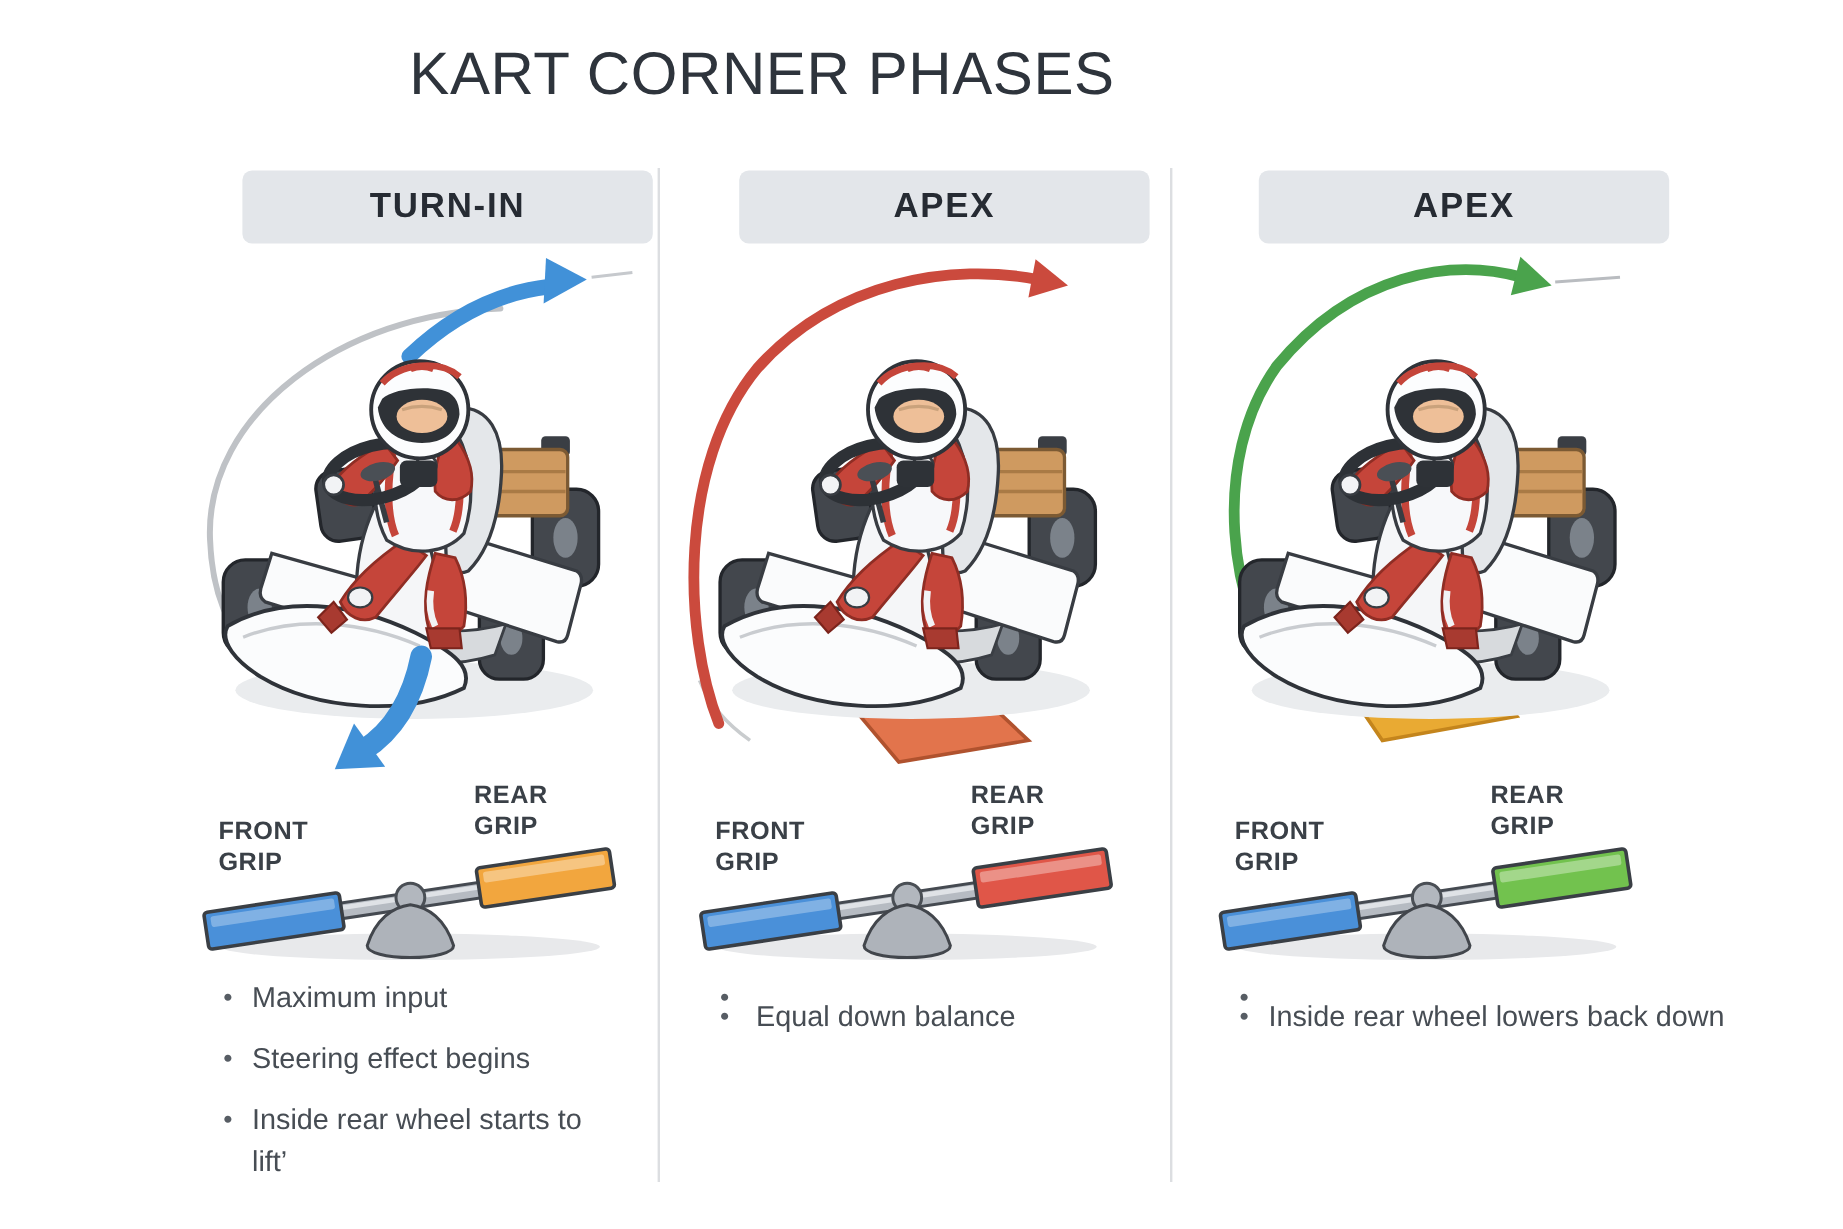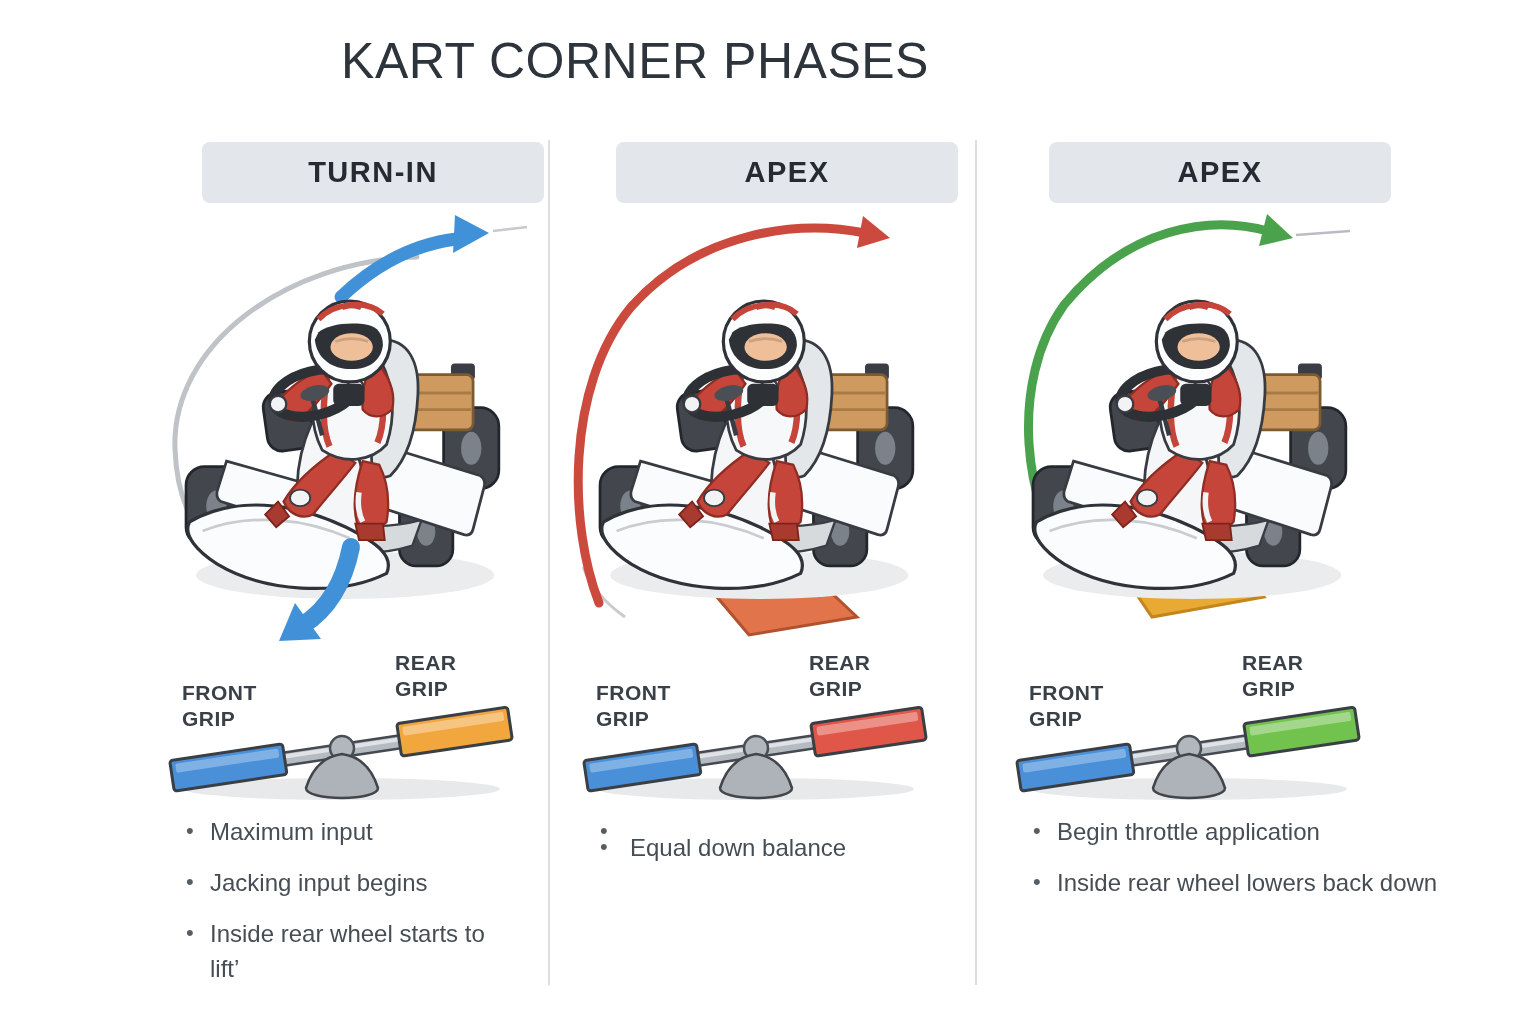--- a/index.html
+++ b/index.html
@@ -148,21 +148,21 @@
       <rect x="230" y="42" width="112" height="33" rx="3" stroke="#3a3f45" stroke-width="3" fill="#f2a63e"></rect>
       <rect x="235" y="46" width="102" height="9" rx="2" fill="#ffffff" opacity="0.35"></rect>
     </g>
     <circle cx="172" cy="58" r="12" fill="#b2b7be" stroke="#4a4f55" stroke-width="2.5"></circle>
     <rect x="164" y="66" width="16" height="16" fill="#9ca2a9" stroke="#4a4f55" stroke-width="2"></rect>
     <path d="M136,98 C143,76 157,66 172,64 C187,66 201,76 208,98 C208,104 192,108 172,108 C152,108 136,104 136,98 Z" fill="#aeb3ba" stroke="#42464c" stroke-width="2.5"></path>
   </svg>
 
   <div class="bullets">
     <div class="bullet"><span class="dot">•</span><span>Maximum input</span></div>
-    <div class="bullet"><span class="dot">•</span><span>Jacking input begins</span></div>
+    <div class="bullet"><span class="dot">•</span><span>Steering effect begins</span></div>
     <div class="bullet"><span class="dot">•</span><span>Inside rear wheel starts to lift’</span></div>
   </div>
 </div>
 
 <div class="col col-2">
   <div class="header-box">APEX</div>
 
   <svg class="illo" viewBox="0 0 390 455">
     <path d="M56,412 C36,398 22,382 14,362" fill="none" stroke="#c9ccce" stroke-width="3"></path>
     <g>
@@ -250,16 +250,16 @@
       <rect x="5" y="49" width="104" height="9" rx="2" fill="#ffffff" opacity="0.3"></rect>
       <rect x="230" y="42" width="112" height="33" rx="3" stroke="#3a3f45" stroke-width="3" fill="#72c24e"></rect>
       <rect x="235" y="46" width="102" height="9" rx="2" fill="#ffffff" opacity="0.35"></rect>
     </g>
     <circle cx="172" cy="58" r="12" fill="#b2b7be" stroke="#4a4f55" stroke-width="2.5"></circle>
     <rect x="164" y="66" width="16" height="16" fill="#9ca2a9" stroke="#4a4f55" stroke-width="2"></rect>
     <path d="M136,98 C143,76 157,66 172,64 C187,66 201,76 208,98 C208,104 192,108 172,108 C152,108 136,104 136,98 Z" fill="#aeb3ba" stroke="#42464c" stroke-width="2.5"></path>
   </svg>
 
   <div class="bullets">
-    <div class="bullet"><span class="dot">•</span><span>Begin throttle application</span></div>
+    <div class="bullet"><span class="dot">•</span></div>
     <div class="bullet"><span class="dot">•</span><span>Inside rear wheel lowers back down</span></div>
   </div>
 </div>
 
 </body></html>

